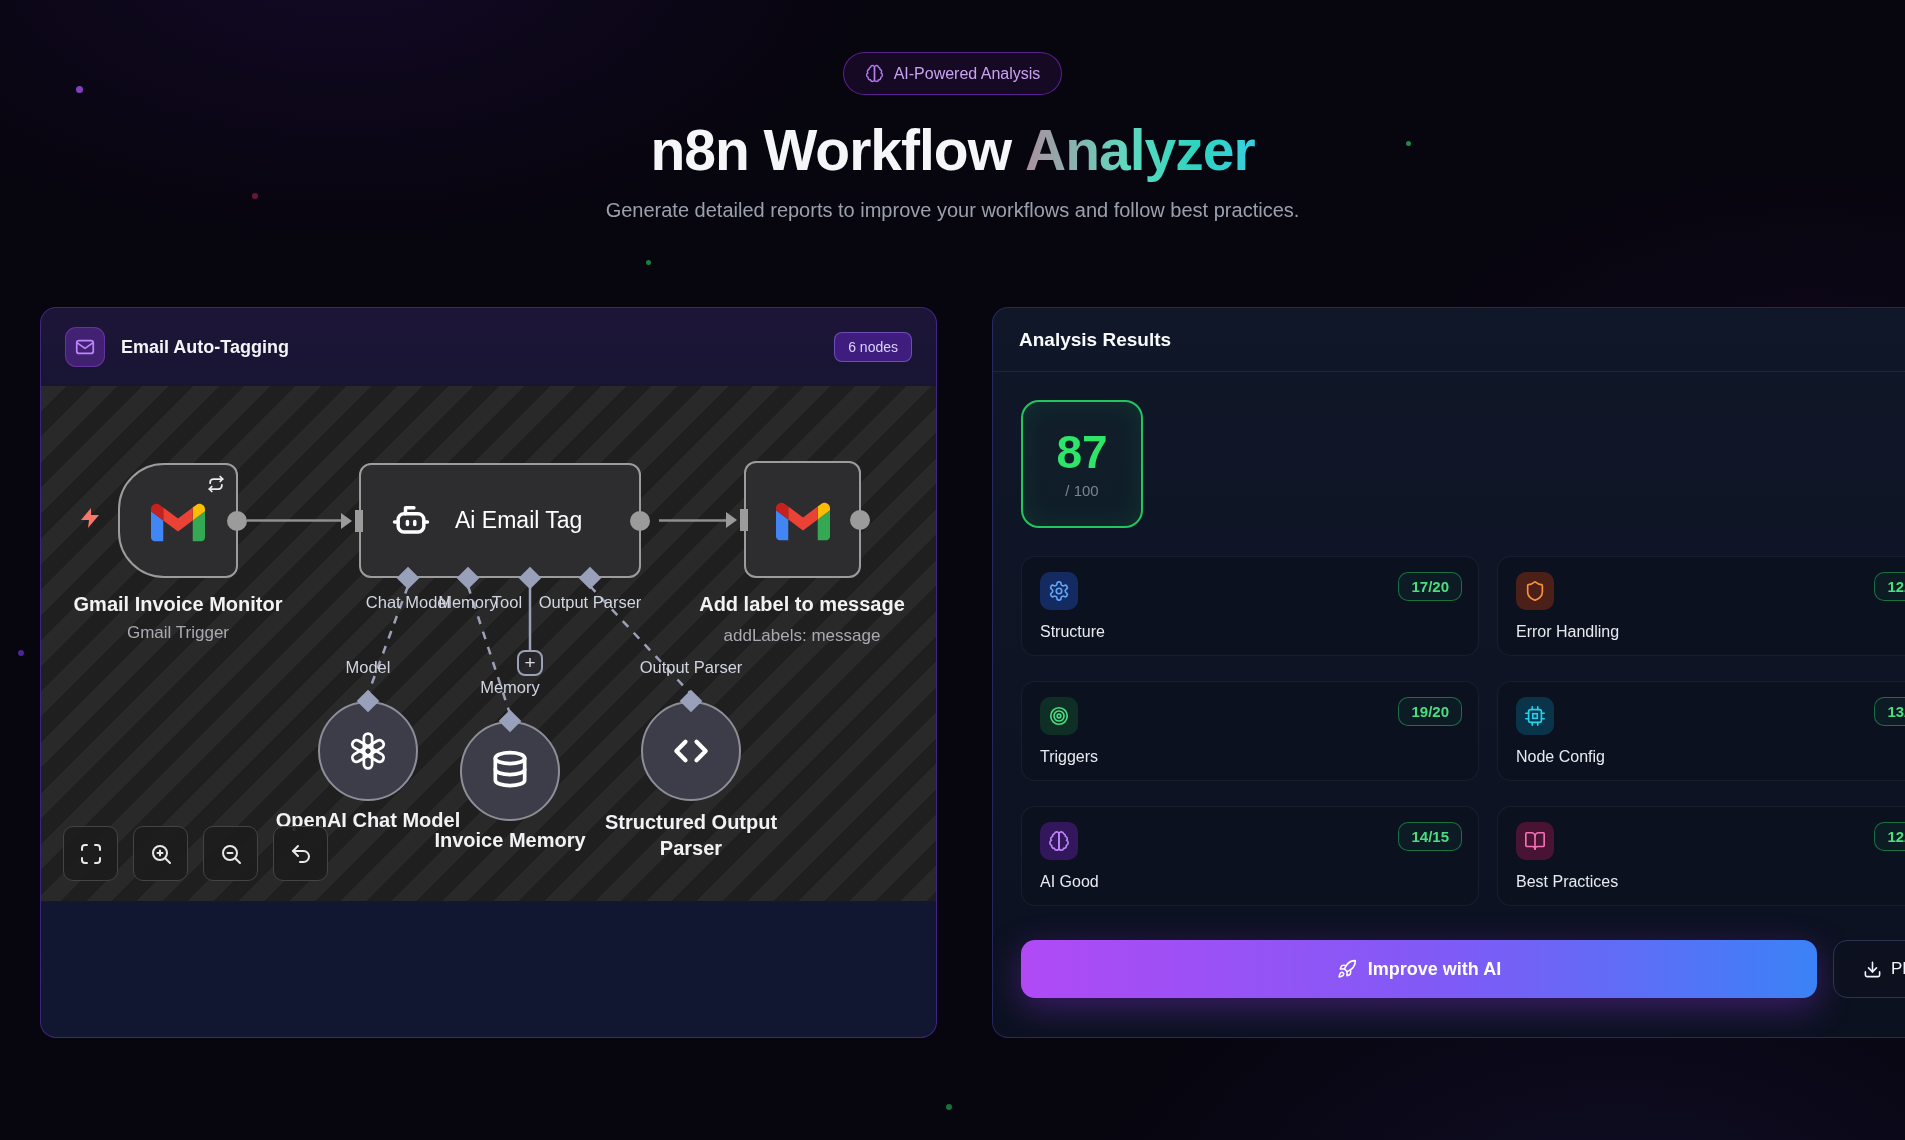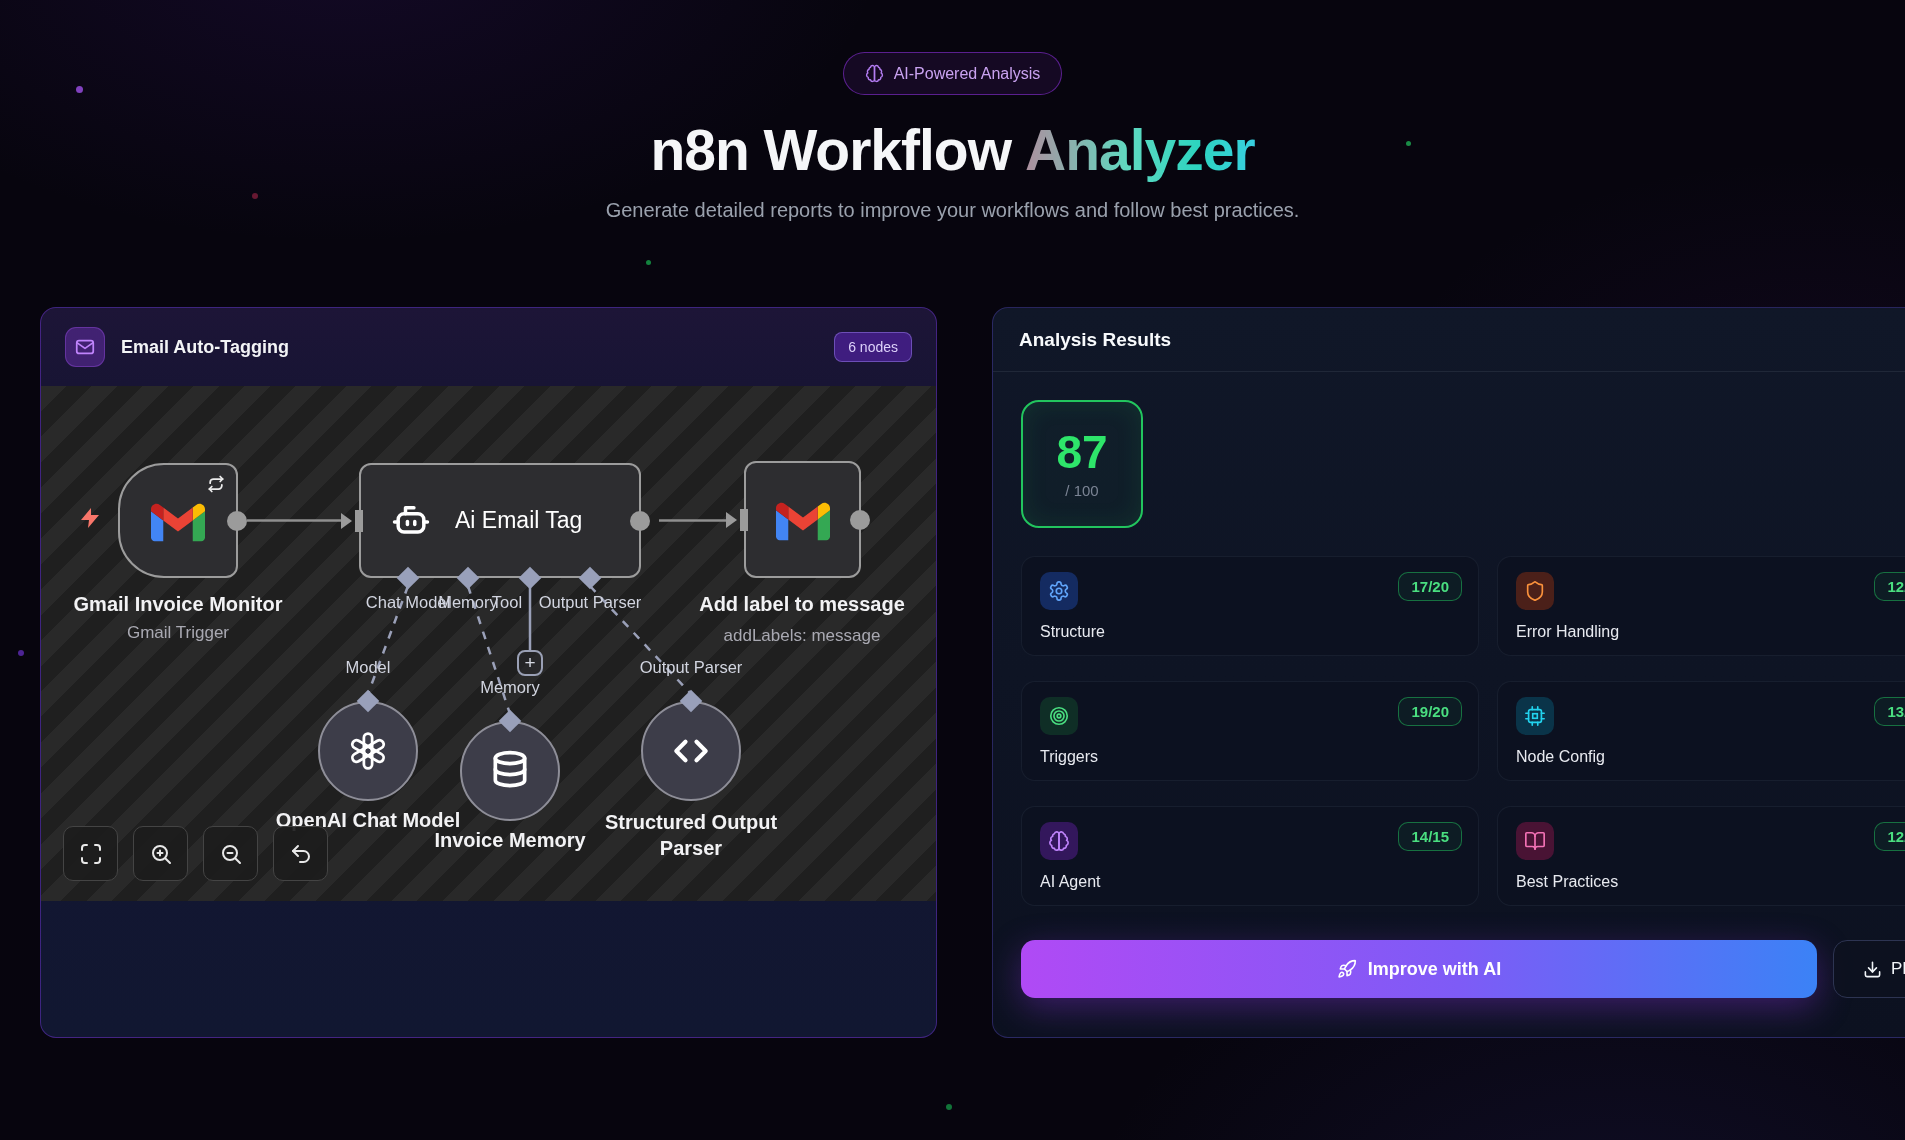--- a/index.html
+++ b/index.html
@@ -351,21 +351,21 @@
           <div class="mlabel">Node Config</div>
         </div>
         <div class="metric-card">
           <div class="tile purple">
             <svg viewBox="0 0 24 24" fill="none" stroke="currentColor" stroke-width="1.8" stroke-linecap="round" stroke-linejoin="round">
                 <path d="M9.5 2A2.5 2.5 0 0 1 12 4.5v15a2.5 2.5 0 0 1-4.96.44 2.5 2.5 0 0 1-2.96-3.08 3 3 0 0 1-.34-5.58 2.5 2.5 0 0 1 1.32-4.24 2.5 2.5 0 0 1 1.98-3A2.5 2.5 0 0 1 9.5 2Z"></path>
                 <path d="M14.5 2A2.5 2.5 0 0 0 12 4.5v15a2.5 2.5 0 0 0 4.96.44 2.5 2.5 0 0 0 2.96-3.08 3 3 0 0 0 .34-5.58 2.5 2.5 0 0 0-1.32-4.24 2.5 2.5 0 0 0-1.98-3A2.5 2.5 0 0 0 14.5 2Z"></path>
               </svg>
           </div>
           <div class="mscore">14/15</div>
-          <div class="mlabel">AI Agent</div>
+          <div class="mlabel">AI Good</div>
         </div>
         <div class="metric-card">
           <div class="tile pink">
             <svg viewBox="0 0 24 24" fill="none" stroke="currentColor" stroke-width="1.8" stroke-linecap="round" stroke-linejoin="round">
                 <path d="M12 7v14"></path>
                 <path d="M3 18a1 1 0 0 1-1-1V4a1 1 0 0 1 1-1h5a4 4 0 0 1 4 4 4 4 0 0 1 4-4h5a1 1 0 0 1 1 1v13a1 1 0 0 1-1 1h-6a3 3 0 0 0-3 3 3 3 0 0 0-3-3z"></path>
               </svg>
           </div>
           <div class="mscore">12/15</div>
           <div class="mlabel">Best Practices</div>

